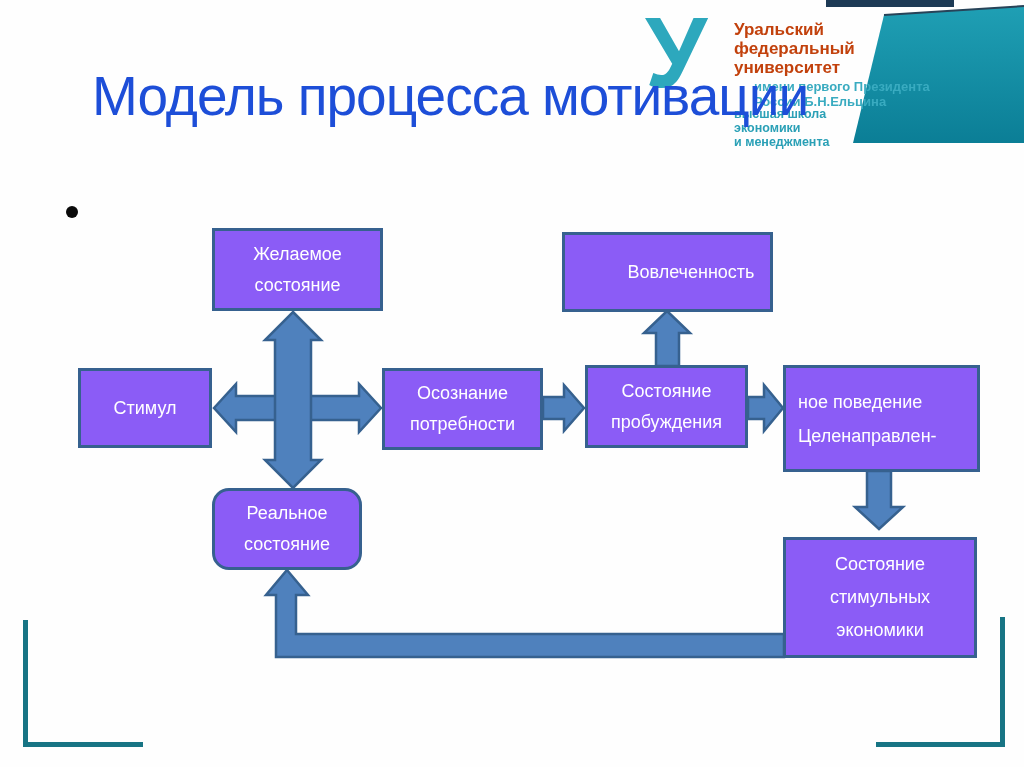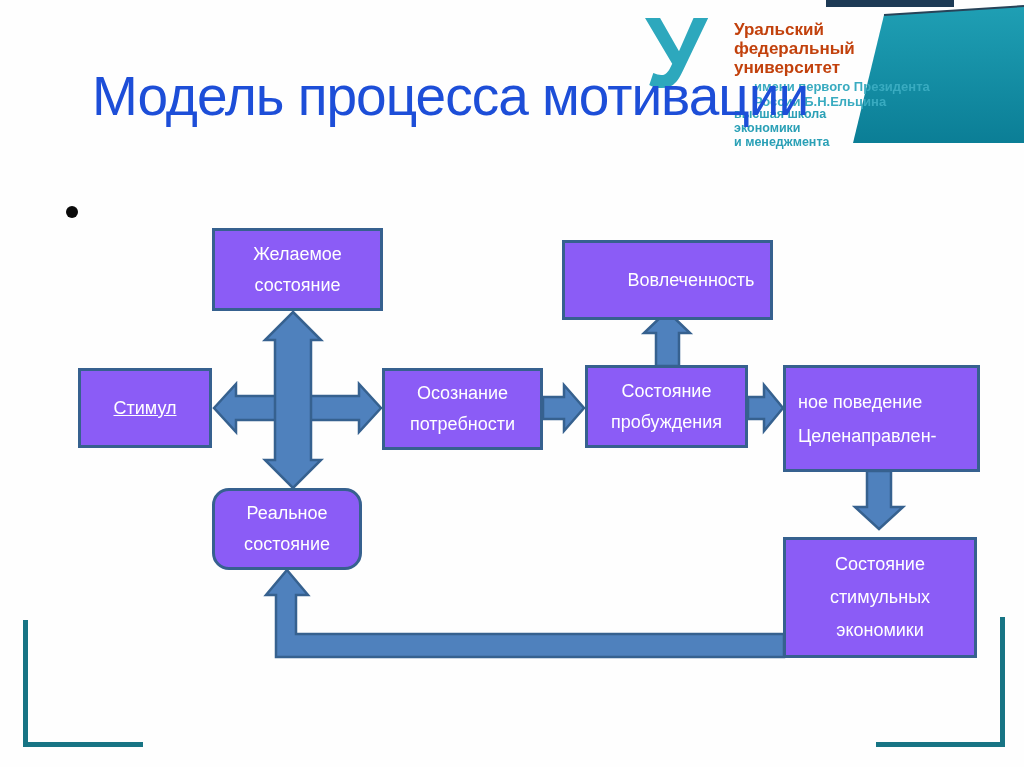--- a/index.html
+++ b/index.html
@@ -37,25 +37,25 @@
   
   .arrow-layer{position:absolute;left:0;top:0;z-index:2;}
   .dbox{
     position:absolute;z-index:3;box-sizing:border-box;
     background:#8b5cf6;border:3px solid #36618f;
     color:#ffffff;font-size:18px;line-height:31px;
     display:flex;flex-direction:column;justify-content:center;align-items:center;
     text-align:center;
   }
   .dbox span{display:block;}
-  .box-stimulus   {left:78px; top:368px;width:134px;height:80px;text-decoration:underline;}
+  .box-stimulus   {left:78px; top:368px;width:134px;height:80px;}
   .box-desired    {left:212px;top:228px;width:171px;height:83px;}
   .box-real       {left:212px;top:488px;width:150px;height:82px;border-radius:17px;}
   .box-awareness  {left:382px;top:368px;width:161px;height:82px;}
-  .box-involvement{left:562px;top:240px;width:211px;height:80px;padding-left:47px;}
+  .box-involvement{left:562px;top:232px;width:211px;height:80px;padding-left:47px;}
   .box-arousal    {left:585px;top:365px;width:163px;height:83px;}
   .box-behavior   {left:783px;top:365px;width:197px;height:107px;
                    align-items:flex-start;text-align:left;padding-left:12px;line-height:34px;}
   .box-obtaining  {left:783px;top:537px;width:194px;height:121px;line-height:33px;}
   
   .bracket{position:absolute;background:#177484;z-index:1;}
   .bl-v{left:23px; top:620px;width:5px;  height:127px;}
   .bl-h{left:23px; top:742px;width:120px;height:5px;}
   .br-v{left:1000px;top:617px;width:5px; height:130px;}
   .br-h{left:876px;top:742px;width:129px;height:5px;}

